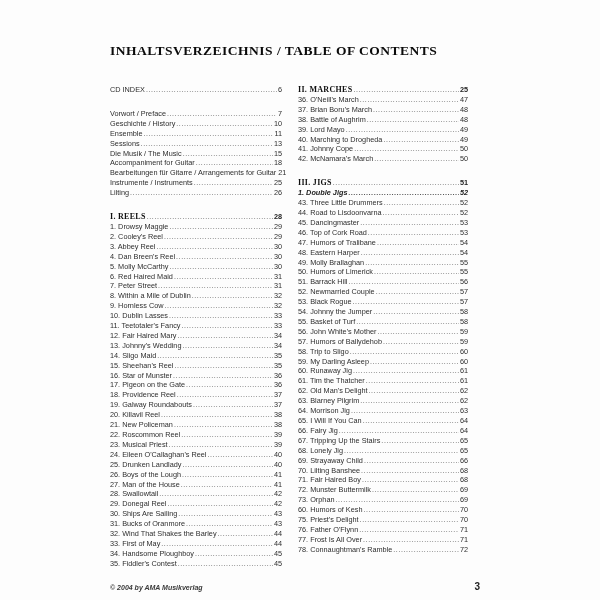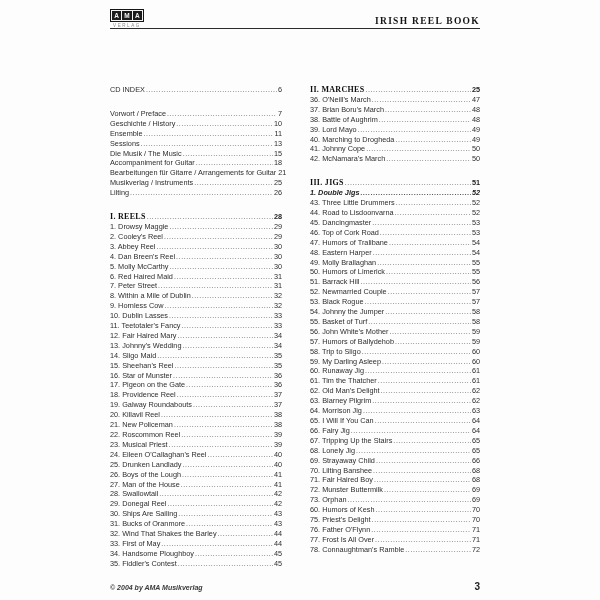--- a/index.html
+++ b/index.html
@@ -88,21 +88,21 @@
 
   
   .columns {
     position: absolute;
     left: 110px;
     top: 85px;
     width: 370px;
     display: flex;
   }
   .col-left  { width: 172px; }
-  .col-right { width: 170px; margin-left: 28px; }
+  .col-right { width: 170px; margin-left: 16px; }
   .sec + .sec { margin-top: 14px; }
 
   .row {
     display: flex;
     align-items: baseline;
     line-height: 9.9px;
     font-size: 7.3px;
     color: #2e2e2e;
   }
   .row .t { white-space: nowrap; }
@@ -149,32 +149,22 @@
     font-size: 10px;
     font-weight: bold;
     color: #1f1f1f;
   }
 </style>
 </head>
 <body>
 
 <div class="page">
 
-  <div class="header">
-    <div class="logo">
-      <div class="logo-keys">
-        <span class="logo-key">A</span>
-        <span class="logo-key">M</span>
-        <span class="logo-key">A</span>
-      </div>
-      <div class="logo-sub">VERLAG</div>
-    </div>
-    <div class="book-title">Irish Reel Book</div>
-  </div>
-
+
+  <div class="page-title">Inhaltsverzeichnis / Table of Contents</div>
 
   <div class="columns">
     <div class="col-left" id="col-left">
         <div class="sec">
           <div class="row entry">
             <span class="t">CD INDEX</span>
             <span class="leader">........................................................................................................................................................................................................</span>
             <span class="p">6</span>
           </div>
         </div>
@@ -208,21 +198,21 @@
             <span class="t">Accompaniment for Guitar</span>
             <span class="leader">........................................................................................................................................................................................................</span>
             <span class="p">18</span>
           </div>
           <div class="row entry">
             <span class="t">Bearbeitungen für Gitarre / Arrangements for Guitar</span>
             <span class="leader">........................................................................................................................................................................................................</span>
             <span class="p">21</span>
           </div>
           <div class="row entry">
-            <span class="t">Musikverlag / Instruments</span>
+            <span class="t">Instrumente / Instruments</span>
             <span class="leader">........................................................................................................................................................................................................</span>
             <span class="p">25</span>
           </div>
           <div class="row entry">
             <span class="t">Lilting</span>
             <span class="leader">........................................................................................................................................................................................................</span>
             <span class="p">26</span>
           </div>
         </div>
         <div class="sec">

